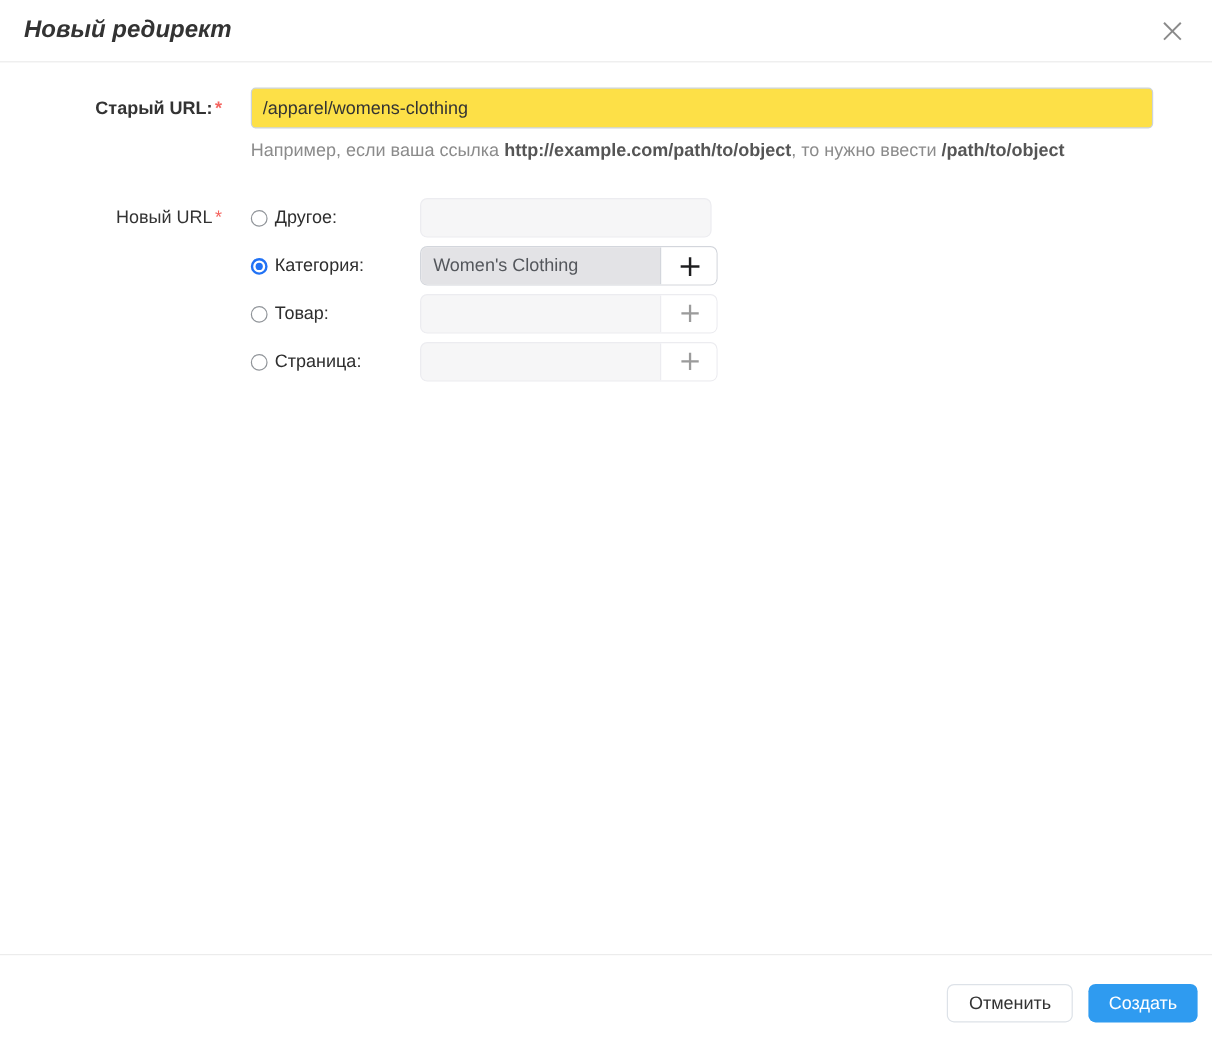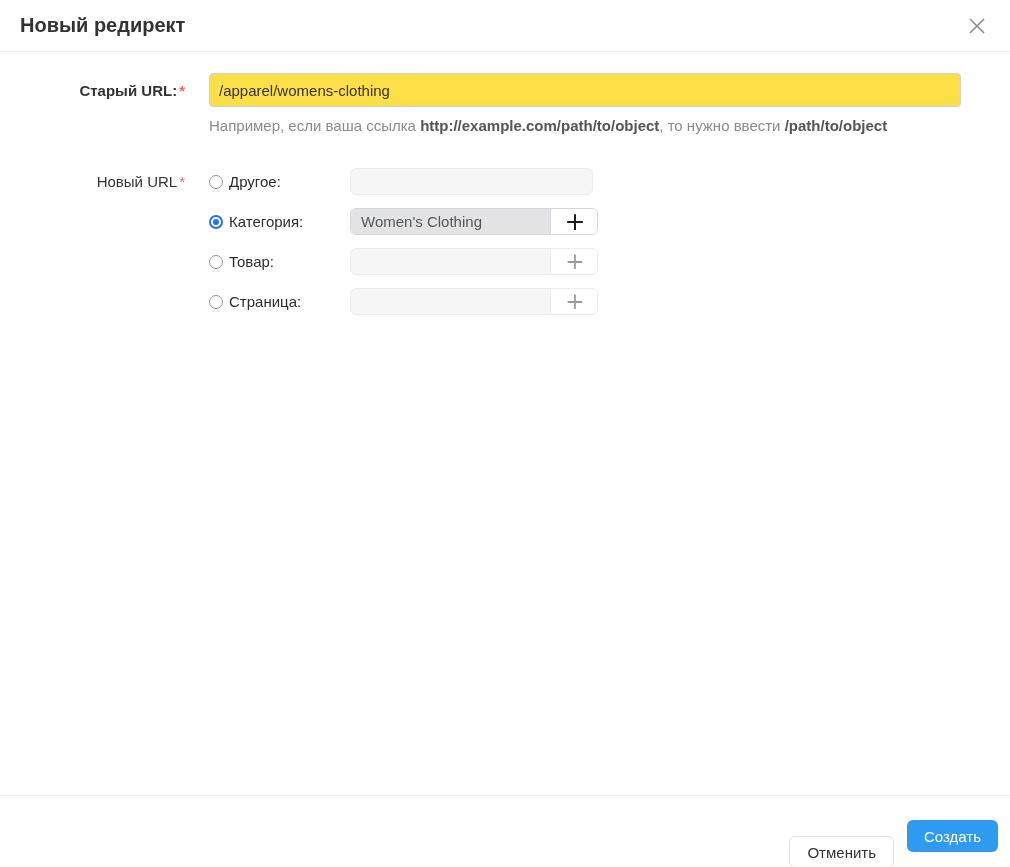--- a/index.html
+++ b/index.html
@@ -4,21 +4,21 @@
 <style>
   * { margin: 0; padding: 0; box-sizing: border-box; }
   html, body { width: 1010px; height: 867px; background: #fff; overflow: hidden; }
   body { font-family: "Liberation Sans", "DejaVu Sans", sans-serif; color: #333; position: relative; }
 
   .modal { width: 1010px; height: 867px; background: #fff; position: relative; }
 
   
   .modal-header {
     height: 52px; display: flex; align-items: center;
-    padding: 0 22px 0 20px; border-bottom: 1px solid #ececec;
+    padding: 0 22px 0 20px; border-bottom: 1px solid #ececec; font-style: italic;
   }
   .modal-title { font-size: 20px; font-weight: bold; color: #333; }
   .close-btn {
     margin-left: auto; width: 22px; height: 22px; display: flex;
     align-items: center; justify-content: center; cursor: pointer; background: none; border: none;
   }
 
   
   .form-row { display: flex; }
   .row-old { margin-top: 21px; }
@@ -45,21 +45,21 @@
     background: #fff; margin-right: 6px; position: relative; flex: none;
   }
   .radio.checked { border: 2px solid #2172f5; }
   .radio.checked::after {
     content: ""; position: absolute; left: 2px; top: 2px;
     width: 6px; height: 6px; border-radius: 50%; background: #2172f5;
   }
   .opt-label { font-size: 15px; color: #2e2e2e; }
 
   .opt-group {
-    display: flex; height: 27px; border-radius: 6px; overflow: hidden;
+    display: flex; height: 33px; border-radius: 6px; overflow: hidden;
     border: 1px solid #ececf0; background: #f6f6f7;
   }
   .opt-group.plain { width: 243px; }
   .opt-group.with-btn { width: 248px; }
   .opt-input {
     border: none; outline: none; background: transparent; height: 100%;
     padding: 0 10px; font-size: 15px; color: #54575c; font-family: inherit; width: 100%;
   }
   .opt-group.with-btn .opt-input { width: 199px; flex: none; }
   .add-btn {
@@ -77,21 +77,21 @@
   .modal-footer {
     position: absolute; left: 0; right: 0; bottom: 0; height: 72px;
     border-top: 1px solid #ececec; background: #fff;
     display: flex; justify-content: flex-end; align-items: flex-start;
     padding: 24px 12px 0 0;
   }
   .btn {
     height: 32px; border-radius: 6px; font-size: 15px; font-family: inherit;
     cursor: pointer; display: inline-flex; align-items: center;
   }
-  .btn-cancel { background: #fff; border: 1px solid #dde2e8; color: #333; padding: 0 17px; margin-top: 16px; }
+  .btn-cancel { background: #fff; border: 1px solid #dde2e8; color: #333; padding: 0 17px; }
   .btn-create { background: #2f9bf0; border: none; color: #fff; padding: 4px 17px; margin-left: 13px; }
 </style>
 </head>
 <body>
 
 <div class="modal">
 
   <div class="modal-header">
     <div class="modal-title">Новый редирект</div>
     <button class="close-btn">

